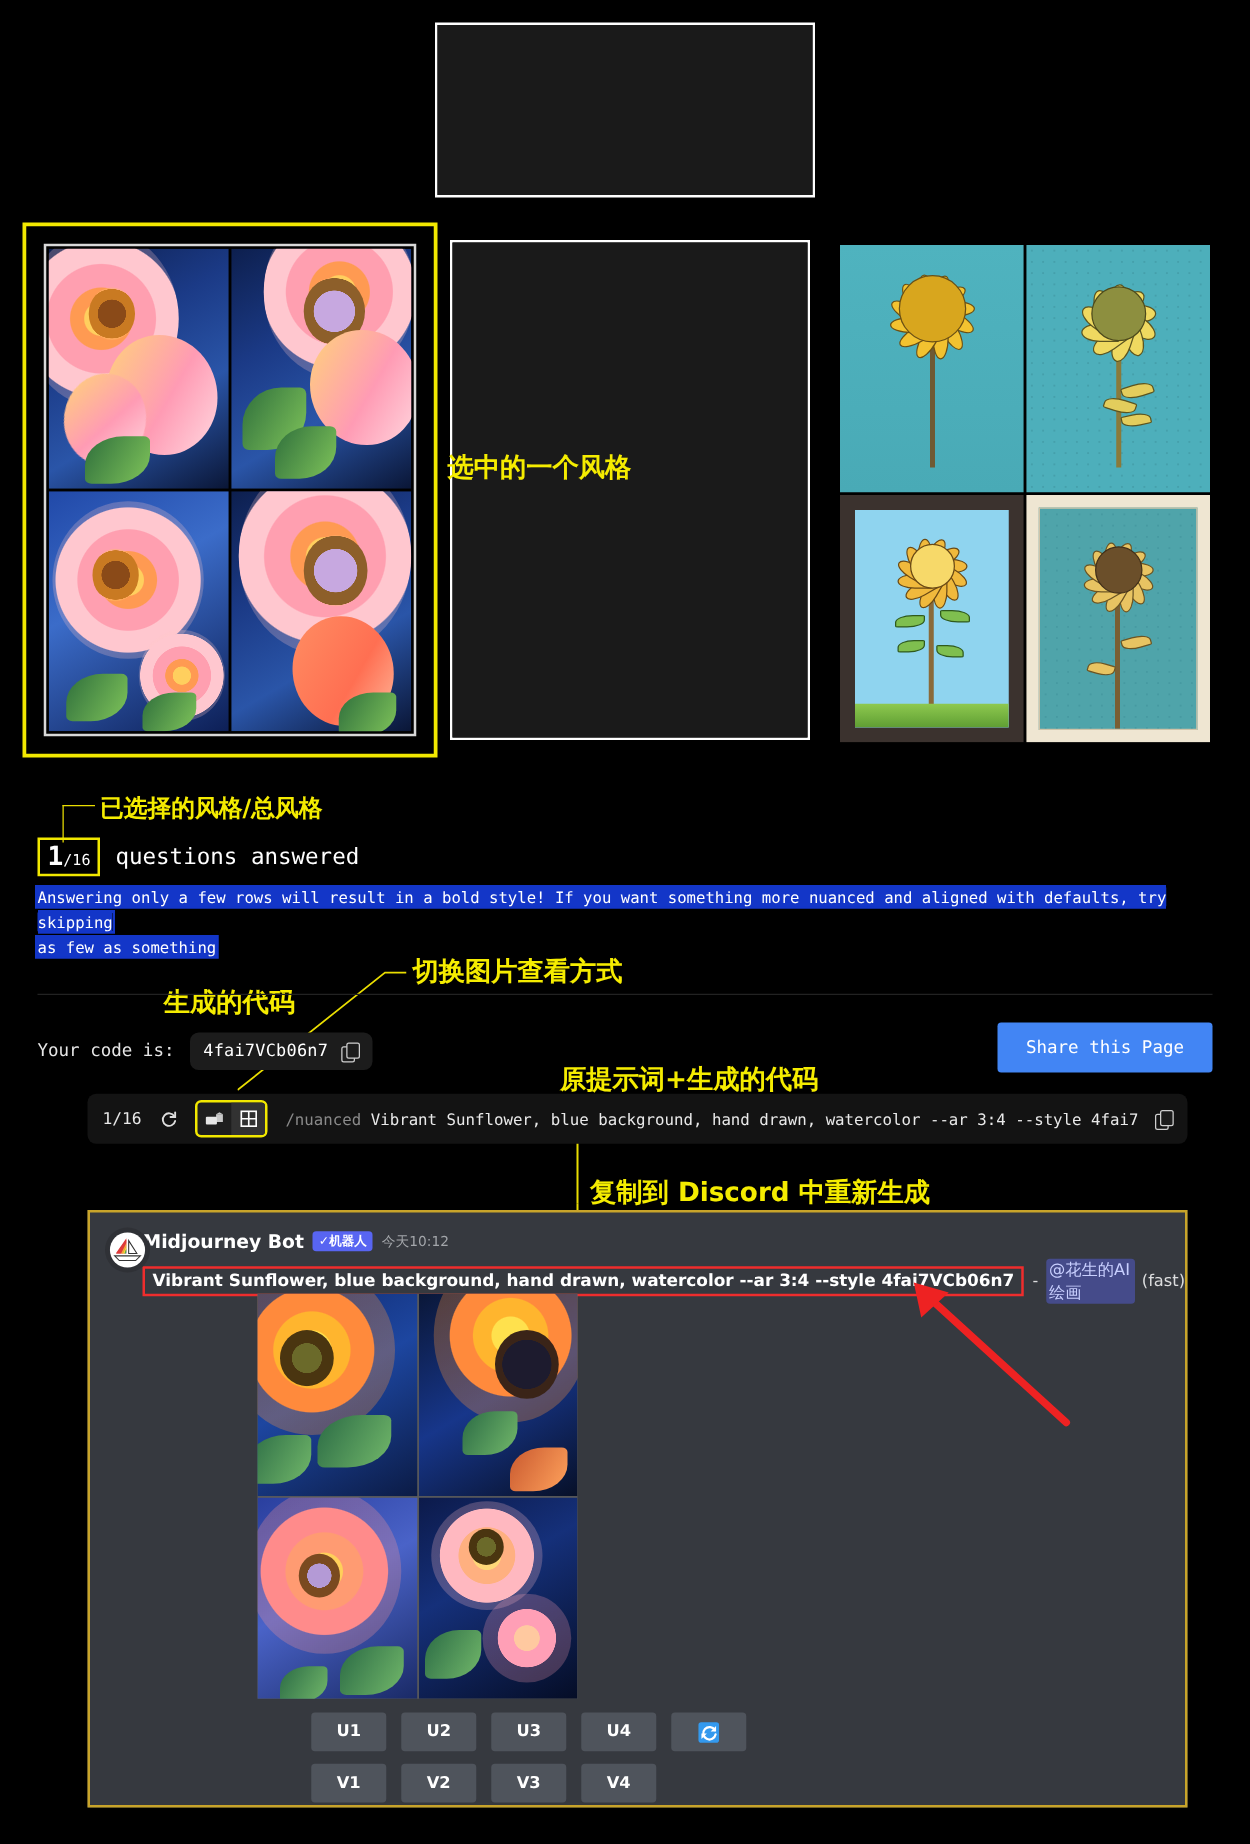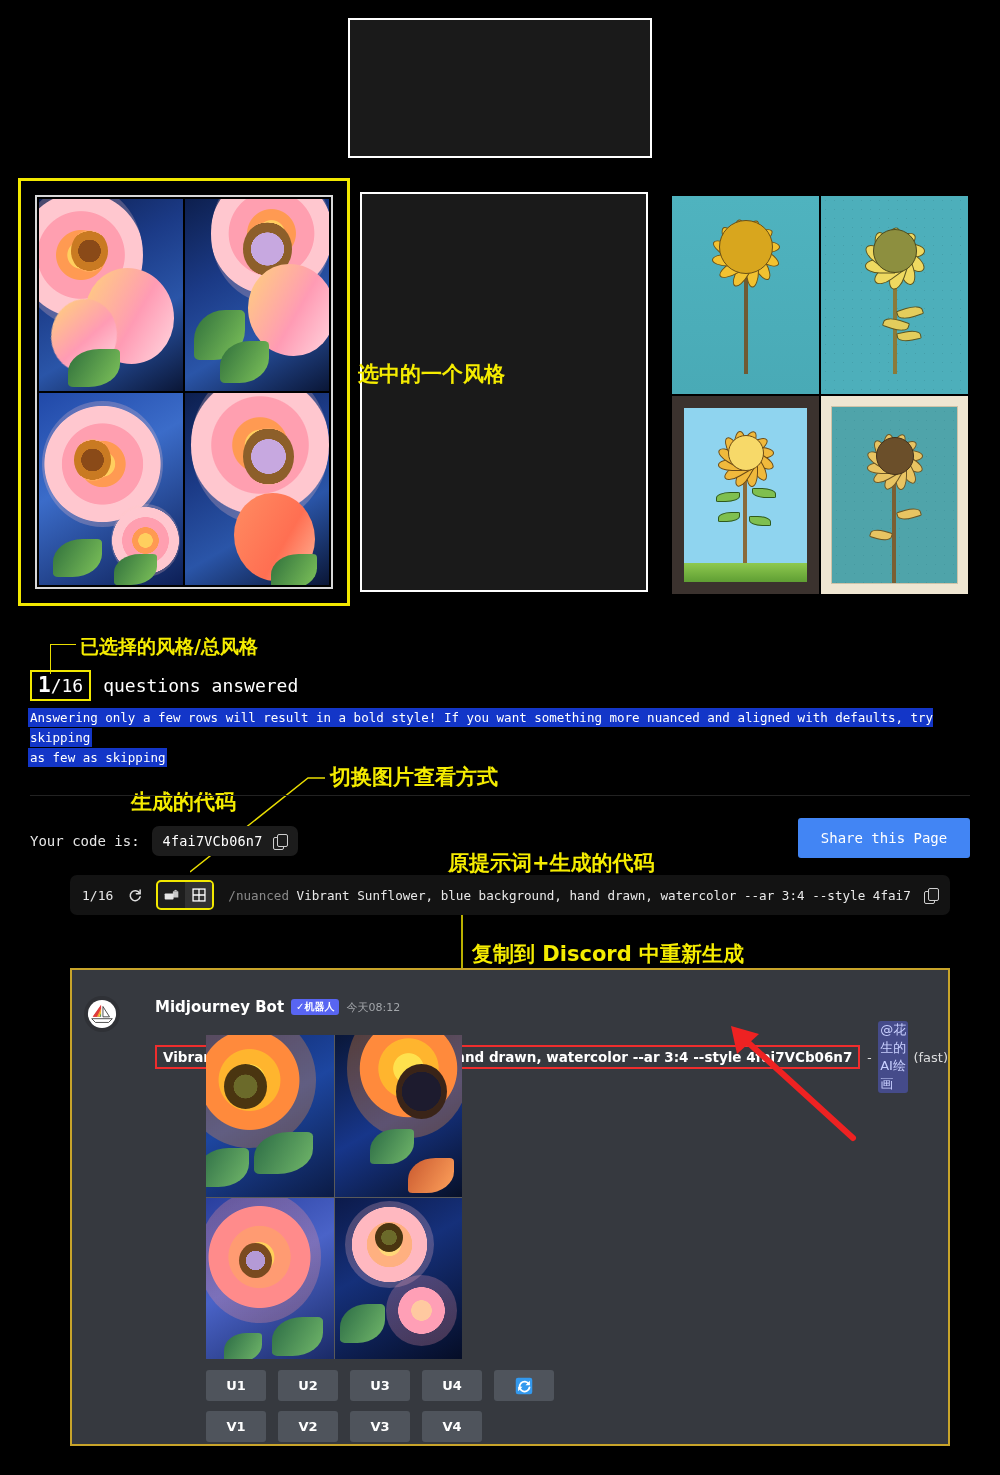--- a/index.html
+++ b/index.html
@@ -123,21 +123,21 @@
   
   .anno { position:absolute; color:#f5ec00; font-family:"DejaVu Sans","Liberation Sans",sans-serif;
           font-weight:700; white-space:nowrap; }
   .anno-lg { font-size:21px; }
   .leader { position:absolute; border-color:#e9dd00; }
 
   
   .answered-row { position:absolute; left:30px; top:670px; display:flex; align-items:center; gap:12px; }
   .frac-box { border:2px solid #f2e800; padding:1px 6px 2px; display:flex; align-items:baseline; }
   .frac-num { color:#fff; font-size:21px; font-weight:700; font-family:"DejaVu Sans Mono",monospace; }
-  .frac-den { color:#fff; font-size:18px; font-family:"DejaVu Sans Mono",monospace; }
+  .frac-den { color:#fff; font-size:12px; font-family:"DejaVu Sans Mono",monospace; }
   .answered-label { color:#fff; font-size:18px; font-family:"DejaVu Sans Mono",monospace; }
 
   .hint { position:absolute; left:30px; top:708px; width:940px;
           font-size:12.5px; line-height:20px; color:#fff;
           font-family:"DejaVu Sans Mono",monospace; }
   .hint span { background:#1336c8; box-shadow:0 0 0 2px #1336c8; }
 
   
   .divider { position:absolute; left:30px; top:795px; width:940px; height:1px; background:#222; }
   .code-row { position:absolute; left:30px; top:826px; display:flex; align-items:center; gap:12px; }
@@ -164,21 +164,21 @@
       border:2px solid #f2e800; }
   .vt-btn { width:27px; height:26px; display:flex; align-items:center; justify-content:center; cursor:pointer;}
   .vt-btn.active { background:#323232; }
   .pb-prompt { flex:1; font-size:12.6px; color:#e9e9e9; font-family:"DejaVu Sans Mono",monospace;
       white-space:nowrap; overflow:hidden; }
   .pb-prompt .slash { color:#8a8a8a; }
 
   
   .discord { position:absolute; left:70px; top:968px; width:880px; height:478px;
       background:#36393f; border:2px solid #c8a42a; }
-  .d-msg { position:relative; padding:14px 0 0 83px;margin-top:14px; }
+  .d-msg { position:relative; padding:14px 0 0 42px; }
   .avatar { position:absolute; left:12px; top:12px; width:36px; height:36px; border-radius:50%;
       background:#2f3136; display:flex; align-items:center; justify-content:center; }
   .d-head { display:flex; align-items:center; gap:7px; }
   .d-name { color:#fff; font-size:15px; font-weight:700; font-family:"DejaVu Sans","Liberation Sans",sans-serif; }
   .d-badge { background:#5865f2; color:#fff; font-size:10px; padding:1px 5px; border-radius:3px;
       font-family:"DejaVu Sans","Liberation Sans",sans-serif; font-weight:700; }
   .d-time { color:#a3a6aa; font-size:11px; font-family:"DejaVu Sans","Liberation Sans",sans-serif; }
   .d-content { margin-top:5px; display:flex; align-items:center; gap:5px; flex-wrap:nowrap; }
   .d-prompt-box { border:2px solid #ef2d2d; padding:2px 6px; display:flex; align-items:center; }
   .d-prompt { color:#fff; font-size:13.5px; font-weight:700;
@@ -186,21 +186,21 @@
   .d-dash { color:#dcddde; font-size:13px; }
   .d-mention { background:#454b8a; color:#c9d0ff; font-size:13px; padding:0 2px; border-radius:3px;
       font-family:"DejaVu Sans","Liberation Sans",sans-serif; }
   .d-fast { color:#dcddde; font-size:13px; font-family:"DejaVu Sans","Liberation Sans",sans-serif; }
 
   .d-grid { position:absolute; left:134px; top:65px; width:256px; height:324px;
       display:grid; grid-template-columns:1fr 1fr; grid-template-rows:1fr 1fr; gap:1px; background:#5a5a5a; }
   .d-grid > div { position:relative; overflow:hidden; }
 
   .d-buttons { position:absolute; left:134px; top:400px; }
-  .d-btnrow { display:flex; gap:12px; margin-bottom:10px; }
+  .d-btnrow { display:flex; gap:12px; margin-bottom:10px;margin-left:43px; }
   .d-btn { width:60px; height:31px; background:#4f545c; border:none; border-radius:3px;
       color:#fff; font-size:13px; font-weight:700; cursor:pointer;
       font-family:"DejaVu Sans","Liberation Sans",sans-serif; }
   .d-btn.reroll { display:flex; align-items:center; justify-content:center; }
 
   
   .red-arrow { position:absolute; }
 </style>
 </head>
 <body>
@@ -446,21 +446,21 @@
   <div class="answered-row">
     <div class="frac-box">
       <span class="frac-num">1</span>
       <span class="frac-den">/16</span>
     </div>
     <div class="answered-label">questions answered</div>
   </div>
 
   <div class="hint">
     <span>Answering only a few rows will result in a bold style! If you want something more nuanced and aligned with defaults, try skipping</span><br>
-    <span>as few as skipping</span>
+    <span>as few as something</span>
   </div>
 
   <div class="anno anno-lg" style="left:131px; top:788px;">生成的代码</div>
 
   <div class="anno anno-lg" style="left:330px; top:763px;text-align:center;">切换图片查看方式</div>
   <svg class="leader" style="left:190px; top:770px; width:140px; height:110px;" viewBox="0 0 140 110">
     <polyline points="135,8 118,8 0,102" fill="none" stroke="#e9dd00" stroke-width="1.4"></polyline>
   </svg>
 
   <div class="divider"></div>
@@ -526,21 +526,21 @@
           <path d="M15 15 L15 17 L14.6 19 L13.5 19 Z" fill="#3fb84f"></path>
           <path d="M15 17 L15 19 L14.6 19 Z" fill="#3b6fd8"></path>
           <path d="M17 8 L24 19 L17 19 Z" fill="#ffffff" stroke="#333" stroke-width=".9"></path>
           <path d="M5 21 L27 21 L23 25 L9 25 Z" fill="#ffffff" stroke="#333" stroke-width=".9"></path>
         </svg>
       </div>
 
       <div class="d-head">
         <span class="d-name">Midjourney Bot</span>
         <span class="d-badge">✓机器人</span>
-        <span class="d-time">今天08:12</span>
+        <span class="d-time">今天10:12</span>
       </div>
 
       <div class="d-content">
         <div class="d-prompt-box">
           <span class="d-prompt">Vibrant Sunflower, blue background, hand drawn, watercolor --ar 3:4 --style 4fai7VCb06n7</span>
         </div>
         <span class="d-dash">-</span>
         <span class="d-mention">@花生的AI绘画</span>
         <span class="d-fast">(fast)</span>
       </div>

